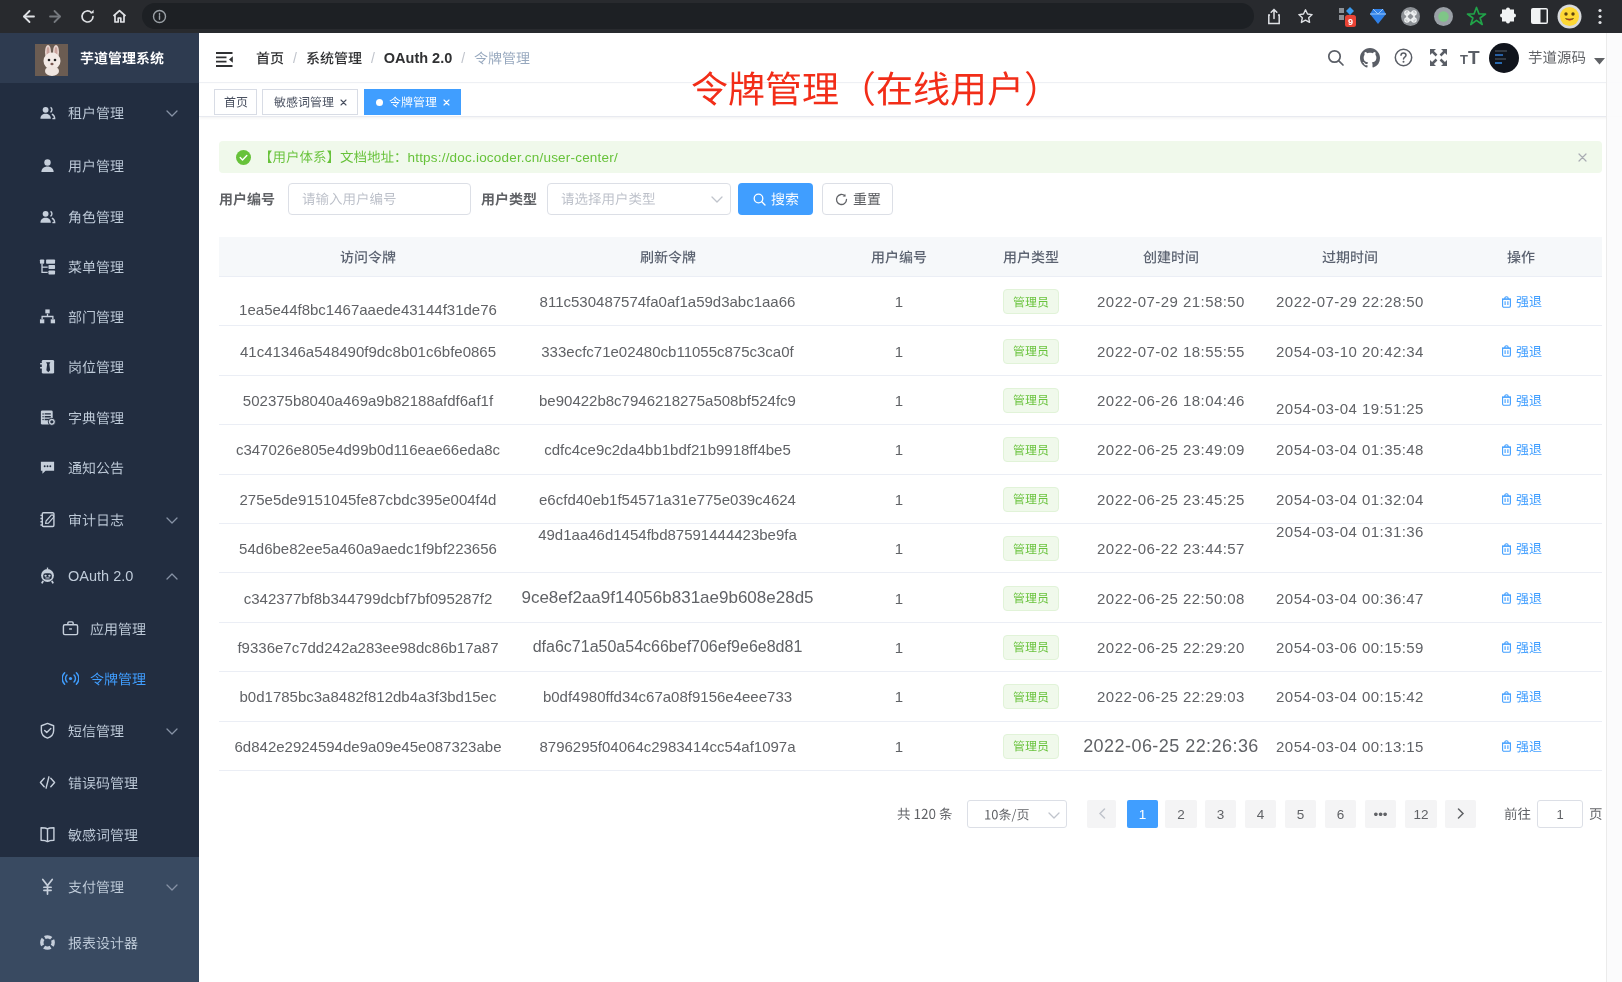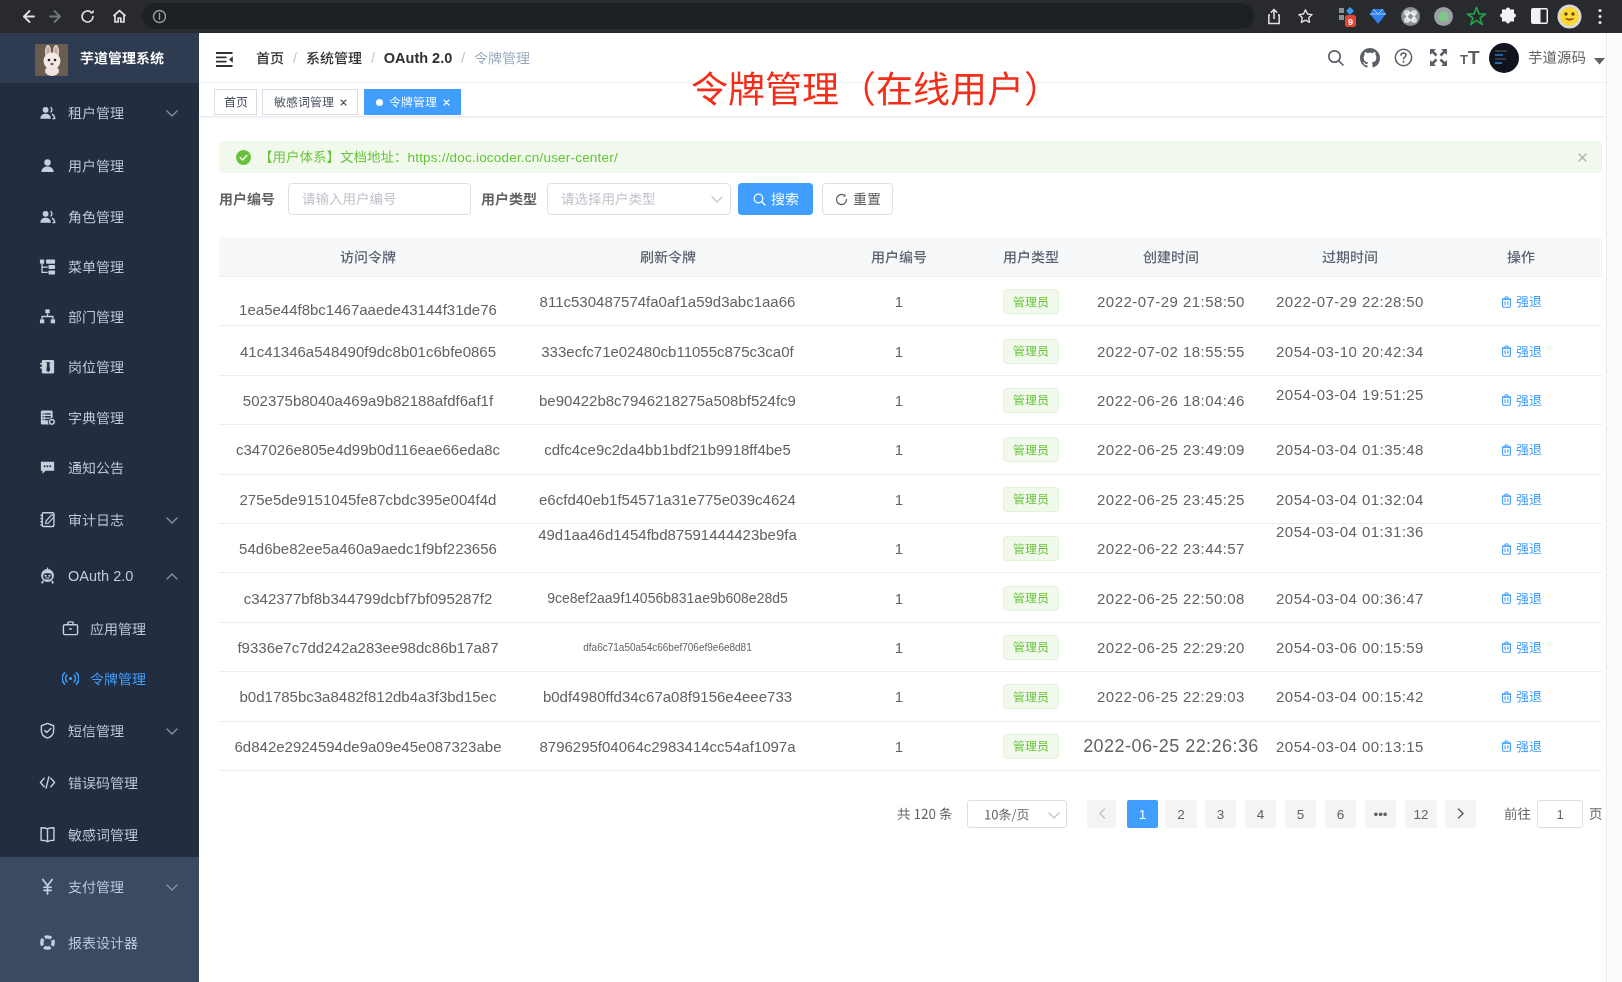--- a/index.html
+++ b/index.html
@@ -558,21 +558,21 @@
     <div class="abs flex" style="left:298px;top:138.8px;width:301px;height:49.4px;justify-content:center;font-size:15px;letter-spacing:0;color:#606266">be90422b8c7946218275a508bf524fc9</div>
     <div class="abs flex" style="left:599px;top:138.8px;width:162px;height:49.4px;justify-content:center;font-size:15px;letter-spacing:0;color:#606266">1</div>
     <div class="abs flex" style="left:761px;top:138.8px;width:102px;height:49.4px;justify-content:center;font-size:15px;letter-spacing:0;color:#606266">
       <span class="flex" style="height:25px;padding:0 9px;background:#f0f9eb;border:1px solid #e1f3d8;border-radius:4px">
         <svg width="36.0" height="12.0" viewBox="0 0 36.0 12.0" style="display:block;overflow:visible" xmlns="http://www.w3.org/2000/svg">
           <path transform="translate(0 0.0)" fill="#67c23a" d="M2.5 5.3V11.5H3.4V11.1H9.3V11.5H10.1V8.5H3.4V7.7H9.5V5.3ZM9.3 10.4H3.4V9.3H9.3ZM5.3 3.1C5.4 3.3 5.5 3.6 5.7 3.9H1.2V5.8H2.1V4.6H10.1V5.8H11.0V3.9H6.6C6.5 3.6 6.3 3.2 6.1 2.9ZM3.4 6.0H8.6V7.0H3.4ZM2.0 0.4C1.7 1.5 1.2 2.5 0.5 3.2C0.7 3.3 1.1 3.5 1.3 3.6C1.6 3.2 2.0 2.7 2.3 2.1H3.1C3.4 2.6 3.6 3.1 3.7 3.5L4.5 3.2C4.4 2.9 4.2 2.5 4.0 2.1H5.8V1.5H2.6C2.7 1.2 2.8 0.9 2.9 0.6ZM7.1 0.5C6.9 1.3 6.4 2.2 5.9 2.7C6.1 2.9 6.5 3.0 6.6 3.2C6.9 2.9 7.1 2.5 7.3 2.1H8.2C8.6 2.6 8.9 3.1 9.1 3.5L9.8 3.2C9.7 2.9 9.4 2.5 9.1 2.1H11.3V1.5H7.7C7.8 1.2 7.9 0.9 8.0 0.6Z M17.7 4.1H19.5V5.6H17.7ZM20.3 4.1H22.2V5.6H20.3ZM17.7 1.8H19.5V3.3H17.7ZM20.3 1.8H22.2V3.3H20.3ZM15.8 10.3V11.1H23.6V10.3H20.4V8.6H23.2V7.8H20.4V6.4H23.0V1.0H16.9V6.4H19.5V7.8H16.7V8.6H19.5V10.3ZM12.4 9.4 12.6 10.3C13.7 9.9 15.1 9.5 16.4 9.0L16.2 8.1L14.9 8.6V5.6H16.1V4.8H14.9V2.1H16.3V1.3H12.6V2.1H14.0V4.8H12.7V5.6H14.0V8.9C13.4 9.1 12.9 9.2 12.4 9.4Z M27.2 1.8H32.8V3.2H27.2ZM26.3 1.0V3.9H33.8V1.0ZM29.5 6.6V7.7C29.5 8.7 29.1 10.0 24.8 10.8C25.0 11.0 25.3 11.4 25.4 11.6C29.9 10.6 30.4 9.0 30.4 7.8V6.6ZM30.3 9.8C31.8 10.3 33.8 11.1 34.8 11.6L35.2 10.8C34.2 10.3 32.2 9.6 30.8 9.1ZM25.9 5.0V9.5H26.8V5.9H33.3V9.4H34.3V5.0Z"></path>
         </svg>
       </span>
     </div>
     <div class="abs flex" style="left:863px;top:138.8px;width:178px;height:49.4px;justify-content:center;font-size:15px;letter-spacing:.45px;color:#606266">2022-06-26 18:04:46</div>
-    <div class="abs flex" style="left:1041px;top:133px;width:180px;height:49.4px;justify-content:center;font-size:15px;letter-spacing:.45px;color:#606266">2054-03-04 19:51:25</div>
+    <div class="abs flex" style="left:1041px;top:147px;width:180px;height:49.4px;justify-content:center;font-size:15px;letter-spacing:.45px;color:#606266">2054-03-04 19:51:25</div>
     <div class="abs flex" style="left:1221px;top:138.8px;width:162px;height:49.4px;justify-content:center;font-size:15px;letter-spacing:0;color:#606266">
       <span class="flex" style="gap:4px">
         <svg width="11" height="12" viewBox="0 0 11 12">
           <path d="M1 3h9M3.8 3V2.4a1.7 1.7 0 0 1 3.4 0V3" stroke="#409eff" stroke-width="1.1" fill="none"></path>
           <path d="M1.6 3.2h7.8V10a1.3 1.3 0 0 1-1.3 1.3H2.9A1.3 1.3 0 0 1 1.6 10z" fill="none" stroke="#409eff" stroke-width="1.1"></path>
           <path d="M4.1 5.2v3.8M6.9 5.2v3.8" stroke="#409eff" stroke-width="1.1"></path>
         </svg>
         <svg width="26.0" height="13.0" viewBox="0 0 26.0 13.0" style="display:block;overflow:visible" xmlns="http://www.w3.org/2000/svg">
           <path transform="translate(0 0.0)" fill="#409eff" d="M6.7 2.0H10.5V3.6H6.7ZM5.8 1.2V4.5H8.2V5.6H5.6V9.1H8.2V11.0L5.0 11.2L5.1 12.2C6.7 12.0 9.1 11.9 11.3 11.7C11.5 12.0 11.6 12.3 11.7 12.6L12.5 12.2C12.3 11.4 11.6 10.2 10.9 9.4L10.1 9.7C10.4 10.0 10.6 10.4 10.9 10.8L9.1 11.0V9.1H11.8V5.6H9.1V4.5H11.4V1.2ZM6.4 6.4H8.2V8.3H6.4ZM9.1 6.4H10.9V8.3H9.1ZM1.1 4.1C1.0 5.3 0.8 7.0 0.6 8.0H1.2L3.7 8.0C3.6 10.2 3.4 11.1 3.2 11.4C3.0 11.5 2.9 11.5 2.7 11.5C2.5 11.5 1.9 11.5 1.3 11.5C1.5 11.7 1.6 12.1 1.6 12.4C2.2 12.4 2.8 12.4 3.1 12.4C3.5 12.4 3.7 12.3 4.0 12.0C4.3 11.6 4.5 10.5 4.7 7.5C4.7 7.4 4.7 7.1 4.7 7.1H1.7C1.7 6.4 1.8 5.7 1.9 5.0H4.8V1.2H0.8V2.1H3.9V4.1Z M14.0 1.6C14.8 2.2 15.6 3.1 16.0 3.7L16.7 3.1C16.3 2.5 15.5 1.7 14.8 1.0ZM23.1 3.9V5.2H19.1V3.9ZM23.1 3.1H19.1V1.9H23.1ZM18.0 10.4C18.3 10.2 18.7 10.0 21.4 9.3C21.3 9.1 21.3 8.7 21.3 8.5L19.1 9.0V6.0H24.1V1.1H18.1V8.6C18.1 9.2 17.8 9.4 17.6 9.6C17.7 9.7 17.9 10.1 18.0 10.4ZM20.3 6.9C21.7 7.9 23.3 9.4 24.1 10.3L24.9 9.8C24.4 9.2 23.7 8.6 23.0 8.0C23.7 7.6 24.5 7.0 25.1 6.5L24.3 6.0C23.9 6.4 23.0 7.0 22.3 7.5C21.9 7.1 21.4 6.7 20.9 6.4ZM16.4 5.1H13.7V6.1H15.4V10.1C14.9 10.3 14.2 10.8 13.5 11.5L14.1 12.3C14.8 11.5 15.5 10.8 16.0 10.8C16.3 10.8 16.7 11.2 17.2 11.5C18.1 12.0 19.3 12.1 20.8 12.1C22.0 12.1 24.3 12.1 25.3 12.0C25.3 11.7 25.4 11.3 25.5 11.0C24.3 11.2 22.3 11.3 20.8 11.3C19.4 11.3 18.3 11.2 17.4 10.7C17.0 10.4 16.7 10.2 16.4 10.0Z"></path>
         </svg>
@@ -648,21 +648,21 @@
           <path d="M1.6 3.2h7.8V10a1.3 1.3 0 0 1-1.3 1.3H2.9A1.3 1.3 0 0 1 1.6 10z" fill="none" stroke="#409eff" stroke-width="1.1"></path>
           <path d="M4.1 5.2v3.8M6.9 5.2v3.8" stroke="#409eff" stroke-width="1.1"></path>
         </svg>
         <svg width="26.0" height="13.0" viewBox="0 0 26.0 13.0" style="display:block;overflow:visible" xmlns="http://www.w3.org/2000/svg">
           <path transform="translate(0 0.0)" fill="#409eff" d="M6.7 2.0H10.5V3.6H6.7ZM5.8 1.2V4.5H8.2V5.6H5.6V9.1H8.2V11.0L5.0 11.2L5.1 12.2C6.7 12.0 9.1 11.9 11.3 11.7C11.5 12.0 11.6 12.3 11.7 12.6L12.5 12.2C12.3 11.4 11.6 10.2 10.9 9.4L10.1 9.7C10.4 10.0 10.6 10.4 10.9 10.8L9.1 11.0V9.1H11.8V5.6H9.1V4.5H11.4V1.2ZM6.4 6.4H8.2V8.3H6.4ZM9.1 6.4H10.9V8.3H9.1ZM1.1 4.1C1.0 5.3 0.8 7.0 0.6 8.0H1.2L3.7 8.0C3.6 10.2 3.4 11.1 3.2 11.4C3.0 11.5 2.9 11.5 2.7 11.5C2.5 11.5 1.9 11.5 1.3 11.5C1.5 11.7 1.6 12.1 1.6 12.4C2.2 12.4 2.8 12.4 3.1 12.4C3.5 12.4 3.7 12.3 4.0 12.0C4.3 11.6 4.5 10.5 4.7 7.5C4.7 7.4 4.7 7.1 4.7 7.1H1.7C1.7 6.4 1.8 5.7 1.9 5.0H4.8V1.2H0.8V2.1H3.9V4.1Z M14.0 1.6C14.8 2.2 15.6 3.1 16.0 3.7L16.7 3.1C16.3 2.5 15.5 1.7 14.8 1.0ZM23.1 3.9V5.2H19.1V3.9ZM23.1 3.1H19.1V1.9H23.1ZM18.0 10.4C18.3 10.2 18.7 10.0 21.4 9.3C21.3 9.1 21.3 8.7 21.3 8.5L19.1 9.0V6.0H24.1V1.1H18.1V8.6C18.1 9.2 17.8 9.4 17.6 9.6C17.7 9.7 17.9 10.1 18.0 10.4ZM20.3 6.9C21.7 7.9 23.3 9.4 24.1 10.3L24.9 9.8C24.4 9.2 23.7 8.6 23.0 8.0C23.7 7.6 24.5 7.0 25.1 6.5L24.3 6.0C23.9 6.4 23.0 7.0 22.3 7.5C21.9 7.1 21.4 6.7 20.9 6.4ZM16.4 5.1H13.7V6.1H15.4V10.1C14.9 10.3 14.2 10.8 13.5 11.5L14.1 12.3C14.8 11.5 15.5 10.8 16.0 10.8C16.3 10.8 16.7 11.2 17.2 11.5C18.1 12.0 19.3 12.1 20.8 12.1C22.0 12.1 24.3 12.1 25.3 12.0C25.3 11.7 25.4 11.3 25.5 11.0C24.3 11.2 22.3 11.3 20.8 11.3C19.4 11.3 18.3 11.2 17.4 10.7C17.0 10.4 16.7 10.2 16.4 10.0Z"></path>
         </svg>
       </span>
     </div>
     <div class="abs" style="left:0;top:336.4px;width:1383px;height:49.4px;border-bottom:1px solid #ebeef5"></div>
     <div class="abs flex" style="left:0px;top:336.4px;width:298px;height:49.4px;justify-content:center;font-size:15px;letter-spacing:0;color:#606266">c342377bf8b344799dcbf7bf095287f2</div>
-    <div class="abs flex" style="left:298px;top:336.4px;width:301px;height:49.4px;justify-content:center;font-size:14px;letter-spacing:0;color:#606266">9ce8ef2aa9f14056b831ae9b608e28d5</div>
+    <div class="abs flex" style="left:298px;top:336.4px;width:301px;height:49.4px;justify-content:center;font-size:17px;letter-spacing:0;color:#606266">9ce8ef2aa9f14056b831ae9b608e28d5</div>
     <div class="abs flex" style="left:599px;top:336.4px;width:162px;height:49.4px;justify-content:center;font-size:15px;letter-spacing:0;color:#606266">1</div>
     <div class="abs flex" style="left:761px;top:336.4px;width:102px;height:49.4px;justify-content:center;font-size:15px;letter-spacing:0;color:#606266">
       <span class="flex" style="height:25px;padding:0 9px;background:#f0f9eb;border:1px solid #e1f3d8;border-radius:4px">
         <svg width="36.0" height="12.0" viewBox="0 0 36.0 12.0" style="display:block;overflow:visible" xmlns="http://www.w3.org/2000/svg">
           <path transform="translate(0 0.0)" fill="#67c23a" d="M2.5 5.3V11.5H3.4V11.1H9.3V11.5H10.1V8.5H3.4V7.7H9.5V5.3ZM9.3 10.4H3.4V9.3H9.3ZM5.3 3.1C5.4 3.3 5.5 3.6 5.7 3.9H1.2V5.8H2.1V4.6H10.1V5.8H11.0V3.9H6.6C6.5 3.6 6.3 3.2 6.1 2.9ZM3.4 6.0H8.6V7.0H3.4ZM2.0 0.4C1.7 1.5 1.2 2.5 0.5 3.2C0.7 3.3 1.1 3.5 1.3 3.6C1.6 3.2 2.0 2.7 2.3 2.1H3.1C3.4 2.6 3.6 3.1 3.7 3.5L4.5 3.2C4.4 2.9 4.2 2.5 4.0 2.1H5.8V1.5H2.6C2.7 1.2 2.8 0.9 2.9 0.6ZM7.1 0.5C6.9 1.3 6.4 2.2 5.9 2.7C6.1 2.9 6.5 3.0 6.6 3.2C6.9 2.9 7.1 2.5 7.3 2.1H8.2C8.6 2.6 8.9 3.1 9.1 3.5L9.8 3.2C9.7 2.9 9.4 2.5 9.1 2.1H11.3V1.5H7.7C7.8 1.2 7.9 0.9 8.0 0.6Z M17.7 4.1H19.5V5.6H17.7ZM20.3 4.1H22.2V5.6H20.3ZM17.7 1.8H19.5V3.3H17.7ZM20.3 1.8H22.2V3.3H20.3ZM15.8 10.3V11.1H23.6V10.3H20.4V8.6H23.2V7.8H20.4V6.4H23.0V1.0H16.9V6.4H19.5V7.8H16.7V8.6H19.5V10.3ZM12.4 9.4 12.6 10.3C13.7 9.9 15.1 9.5 16.4 9.0L16.2 8.1L14.9 8.6V5.6H16.1V4.8H14.9V2.1H16.3V1.3H12.6V2.1H14.0V4.8H12.7V5.6H14.0V8.9C13.4 9.1 12.9 9.2 12.4 9.4Z M27.2 1.8H32.8V3.2H27.2ZM26.3 1.0V3.9H33.8V1.0ZM29.5 6.6V7.7C29.5 8.7 29.1 10.0 24.8 10.8C25.0 11.0 25.3 11.4 25.4 11.6C29.9 10.6 30.4 9.0 30.4 7.8V6.6ZM30.3 9.8C31.8 10.3 33.8 11.1 34.8 11.6L35.2 10.8C34.2 10.3 32.2 9.6 30.8 9.1ZM25.9 5.0V9.5H26.8V5.9H33.3V9.4H34.3V5.0Z"></path>
         </svg>
       </span>
     </div>
     <div class="abs flex" style="left:863px;top:336.4px;width:178px;height:49.4px;justify-content:center;font-size:15px;letter-spacing:.45px;color:#606266">2022-06-25 22:50:08</div>
     <div class="abs flex" style="left:1041px;top:336.4px;width:180px;height:49.4px;justify-content:center;font-size:15px;letter-spacing:.45px;color:#606266">2054-03-04 00:36:47</div>
@@ -673,21 +673,21 @@
           <path d="M1.6 3.2h7.8V10a1.3 1.3 0 0 1-1.3 1.3H2.9A1.3 1.3 0 0 1 1.6 10z" fill="none" stroke="#409eff" stroke-width="1.1"></path>
           <path d="M4.1 5.2v3.8M6.9 5.2v3.8" stroke="#409eff" stroke-width="1.1"></path>
         </svg>
         <svg width="26.0" height="13.0" viewBox="0 0 26.0 13.0" style="display:block;overflow:visible" xmlns="http://www.w3.org/2000/svg">
           <path transform="translate(0 0.0)" fill="#409eff" d="M6.7 2.0H10.5V3.6H6.7ZM5.8 1.2V4.5H8.2V5.6H5.6V9.1H8.2V11.0L5.0 11.2L5.1 12.2C6.7 12.0 9.1 11.9 11.3 11.7C11.5 12.0 11.6 12.3 11.7 12.6L12.5 12.2C12.3 11.4 11.6 10.2 10.9 9.4L10.1 9.7C10.4 10.0 10.6 10.4 10.9 10.8L9.1 11.0V9.1H11.8V5.6H9.1V4.5H11.4V1.2ZM6.4 6.4H8.2V8.3H6.4ZM9.1 6.4H10.9V8.3H9.1ZM1.1 4.1C1.0 5.3 0.8 7.0 0.6 8.0H1.2L3.7 8.0C3.6 10.2 3.4 11.1 3.2 11.4C3.0 11.5 2.9 11.5 2.7 11.5C2.5 11.5 1.9 11.5 1.3 11.5C1.5 11.7 1.6 12.1 1.6 12.4C2.2 12.4 2.8 12.4 3.1 12.4C3.5 12.4 3.7 12.3 4.0 12.0C4.3 11.6 4.5 10.5 4.7 7.5C4.7 7.4 4.7 7.1 4.7 7.1H1.7C1.7 6.4 1.8 5.7 1.9 5.0H4.8V1.2H0.8V2.1H3.9V4.1Z M14.0 1.6C14.8 2.2 15.6 3.1 16.0 3.7L16.7 3.1C16.3 2.5 15.5 1.7 14.8 1.0ZM23.1 3.9V5.2H19.1V3.9ZM23.1 3.1H19.1V1.9H23.1ZM18.0 10.4C18.3 10.2 18.7 10.0 21.4 9.3C21.3 9.1 21.3 8.7 21.3 8.5L19.1 9.0V6.0H24.1V1.1H18.1V8.6C18.1 9.2 17.8 9.4 17.6 9.6C17.7 9.7 17.9 10.1 18.0 10.4ZM20.3 6.9C21.7 7.9 23.3 9.4 24.1 10.3L24.9 9.8C24.4 9.2 23.7 8.6 23.0 8.0C23.7 7.6 24.5 7.0 25.1 6.5L24.3 6.0C23.9 6.4 23.0 7.0 22.3 7.5C21.9 7.1 21.4 6.7 20.9 6.4ZM16.4 5.1H13.7V6.1H15.4V10.1C14.9 10.3 14.2 10.8 13.5 11.5L14.1 12.3C14.8 11.5 15.5 10.8 16.0 10.8C16.3 10.8 16.7 11.2 17.2 11.5C18.1 12.0 19.3 12.1 20.8 12.1C22.0 12.1 24.3 12.1 25.3 12.0C25.3 11.7 25.4 11.3 25.5 11.0C24.3 11.2 22.3 11.3 20.8 11.3C19.4 11.3 18.3 11.2 17.4 10.7C17.0 10.4 16.7 10.2 16.4 10.0Z"></path>
         </svg>
       </span>
     </div>
     <div class="abs" style="left:0;top:385.8px;width:1383px;height:49.4px;border-bottom:1px solid #ebeef5"></div>
     <div class="abs flex" style="left:0px;top:385.8px;width:298px;height:49.4px;justify-content:center;font-size:15px;letter-spacing:0;color:#606266">f9336e7c7dd242a283ee98dc86b17a87</div>
-    <div class="abs flex" style="left:298px;top:385.8px;width:301px;height:49.4px;justify-content:center;font-size:10px;letter-spacing:0;color:#606266">dfa6c71a50a54c66bef706ef9e6e8d81</div>
+    <div class="abs flex" style="left:298px;top:385.8px;width:301px;height:49.4px;justify-content:center;font-size:16px;letter-spacing:0;color:#606266">dfa6c71a50a54c66bef706ef9e6e8d81</div>
     <div class="abs flex" style="left:599px;top:385.8px;width:162px;height:49.4px;justify-content:center;font-size:15px;letter-spacing:0;color:#606266">1</div>
     <div class="abs flex" style="left:761px;top:385.8px;width:102px;height:49.4px;justify-content:center;font-size:15px;letter-spacing:0;color:#606266">
       <span class="flex" style="height:25px;padding:0 9px;background:#f0f9eb;border:1px solid #e1f3d8;border-radius:4px">
         <svg width="36.0" height="12.0" viewBox="0 0 36.0 12.0" style="display:block;overflow:visible" xmlns="http://www.w3.org/2000/svg">
           <path transform="translate(0 0.0)" fill="#67c23a" d="M2.5 5.3V11.5H3.4V11.1H9.3V11.5H10.1V8.5H3.4V7.7H9.5V5.3ZM9.3 10.4H3.4V9.3H9.3ZM5.3 3.1C5.4 3.3 5.5 3.6 5.7 3.9H1.2V5.8H2.1V4.6H10.1V5.8H11.0V3.9H6.6C6.5 3.6 6.3 3.2 6.1 2.9ZM3.4 6.0H8.6V7.0H3.4ZM2.0 0.4C1.7 1.5 1.2 2.5 0.5 3.2C0.7 3.3 1.1 3.5 1.3 3.6C1.6 3.2 2.0 2.7 2.3 2.1H3.1C3.4 2.6 3.6 3.1 3.7 3.5L4.5 3.2C4.4 2.9 4.2 2.5 4.0 2.1H5.8V1.5H2.6C2.7 1.2 2.8 0.9 2.9 0.6ZM7.1 0.5C6.9 1.3 6.4 2.2 5.9 2.7C6.1 2.9 6.5 3.0 6.6 3.2C6.9 2.9 7.1 2.5 7.3 2.1H8.2C8.6 2.6 8.9 3.1 9.1 3.5L9.8 3.2C9.7 2.9 9.4 2.5 9.1 2.1H11.3V1.5H7.7C7.8 1.2 7.9 0.9 8.0 0.6Z M17.7 4.1H19.5V5.6H17.7ZM20.3 4.1H22.2V5.6H20.3ZM17.7 1.8H19.5V3.3H17.7ZM20.3 1.8H22.2V3.3H20.3ZM15.8 10.3V11.1H23.6V10.3H20.4V8.6H23.2V7.8H20.4V6.4H23.0V1.0H16.9V6.4H19.5V7.8H16.7V8.6H19.5V10.3ZM12.4 9.4 12.6 10.3C13.7 9.9 15.1 9.5 16.4 9.0L16.2 8.1L14.9 8.6V5.6H16.1V4.8H14.9V2.1H16.3V1.3H12.6V2.1H14.0V4.8H12.7V5.6H14.0V8.9C13.4 9.1 12.9 9.2 12.4 9.4Z M27.2 1.8H32.8V3.2H27.2ZM26.3 1.0V3.9H33.8V1.0ZM29.5 6.6V7.7C29.5 8.7 29.1 10.0 24.8 10.8C25.0 11.0 25.3 11.4 25.4 11.6C29.9 10.6 30.4 9.0 30.4 7.8V6.6ZM30.3 9.8C31.8 10.3 33.8 11.1 34.8 11.6L35.2 10.8C34.2 10.3 32.2 9.6 30.8 9.1ZM25.9 5.0V9.5H26.8V5.9H33.3V9.4H34.3V5.0Z"></path>
         </svg>
       </span>
     </div>
     <div class="abs flex" style="left:863px;top:385.8px;width:178px;height:49.4px;justify-content:center;font-size:15px;letter-spacing:.45px;color:#606266">2022-06-25 22:29:20</div>
     <div class="abs flex" style="left:1041px;top:385.8px;width:180px;height:49.4px;justify-content:center;font-size:15px;letter-spacing:.45px;color:#606266">2054-03-06 00:15:59</div>

